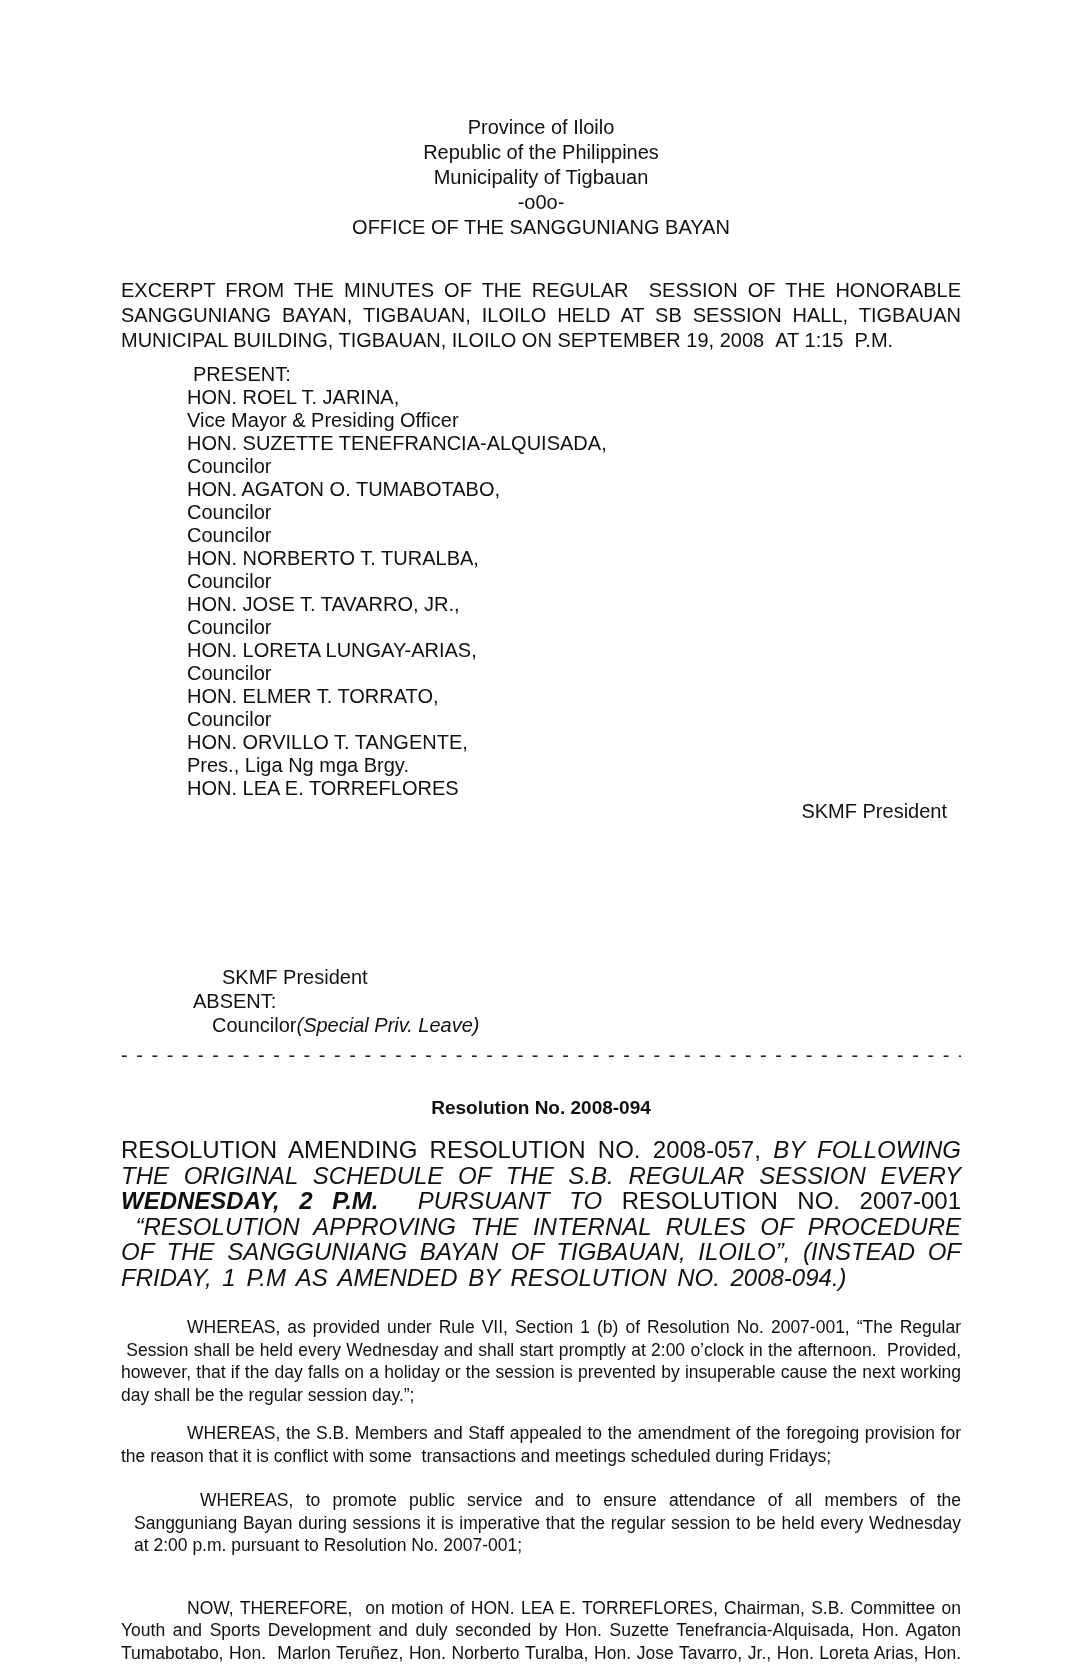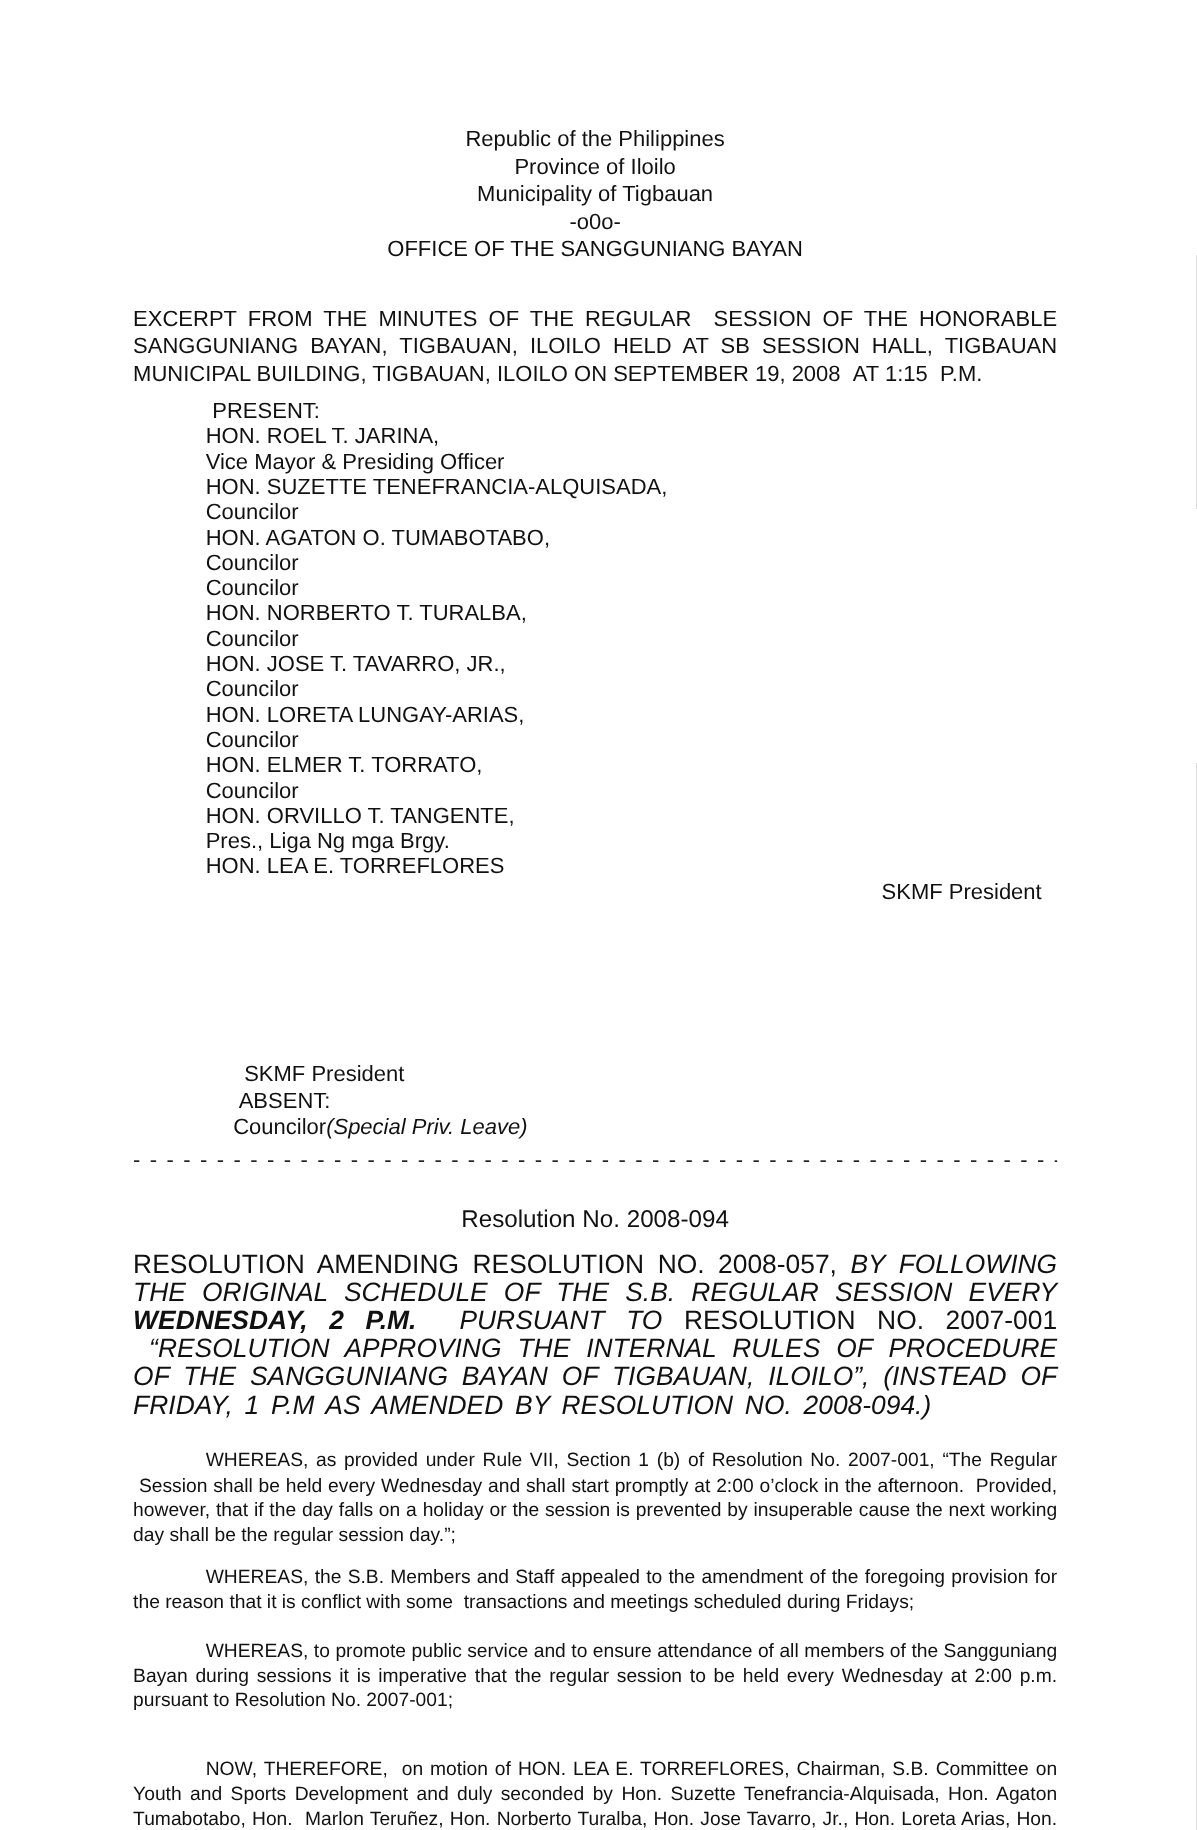--- a/index.html
+++ b/index.html
@@ -25,65 +25,65 @@
   
   .present-label{margin:10px 0 0 72px;font-size:20px;line-height:23px;}
   .roster{font-size:20px;line-height:23px;}
   .roster-row{display:flex;margin-left:66px;flex-direction:column;}
   .rname{min-width:491px;white-space:nowrap;}
   .rn-first{min-width:433px;}
   .rpos{white-space:nowrap;}
   .rpos-right{margin-left:auto;margin-right:14px;}
   
   .skmf-floating{margin:142px 0 0 101px;font-size:20px;line-height:24px;}
-  .absent-label{margin-left:96px;font-size:20px;line-height:24px;}
+  .absent-label{margin-left:72px;font-size:20px;line-height:24px;}
   .absent-row{display:flex;margin-left:91px;font-size:20px;line-height:24px;}
   .absent-row .rname{min-width:453px;}
   .absent-note{font-style:italic;}
   
   .divider{
     margin-top:8px;
     font-size:20px;line-height:20px;
     white-space:nowrap;overflow:hidden;
     letter-spacing:1.5px;color:#222;
   }
   
   .res-title{
     margin:30px 0 0 0;
     text-align:center;
-    font-size:22px;font-weight:normal;line-height:26px;
+    font-size:19px;font-weight:bold;line-height:26px;
   }
   .res-para{
     margin:16px 0 0 0;
     font-size:24px;line-height:25.5px;
     text-align:justify;
     word-spacing:4px;
   }
   .res-para i{font-style:italic;}
   .res-para .bi{font-weight:bold;font-style:italic;}
   
   .body-para{
     font-size:17.5px;line-height:22.5px;
     text-align:justify;
     text-indent:66px;
     margin:0;
   }
   .mt-a{margin-top:26px;}
   .mt-b{margin-top:16px;}
-  .mt-c{margin-top:22px;}
+  .mt-c{margin-top:22px;margin-left:13px;}
   .mt-d{margin-top:40px;}
 </style>
 </head>
 <body>
 
 <div class="page">
 
   <header class="doc-header">
+    <div>Province of Iloilo</div>
     <div>Republic of the Philippines</div>
-    <div>Province of Iloilo</div>
     <div>Municipality of Tigbauan</div>
     <div>-o0o-</div>
     <div>OFFICE OF THE SANGGUNIANG BAYAN</div>
   </header>
 
   <p class="excerpt">EXCERPT FROM THE MINUTES OF THE REGULAR &nbsp;SESSION OF THE HONORABLE SANGGUNIANG BAYAN, TIGBAUAN, ILOILO HELD AT SB SESSION HALL, TIGBAUAN MUNICIPAL BUILDING, TIGBAUAN, ILOILO ON SEPTEMBER 19, 2008 &nbsp;AT 1:15 &nbsp;P.M.</p>
 
   <section class="roster">
     <div class="present-label">PRESENT:</div>
     <div class="roster-row">

